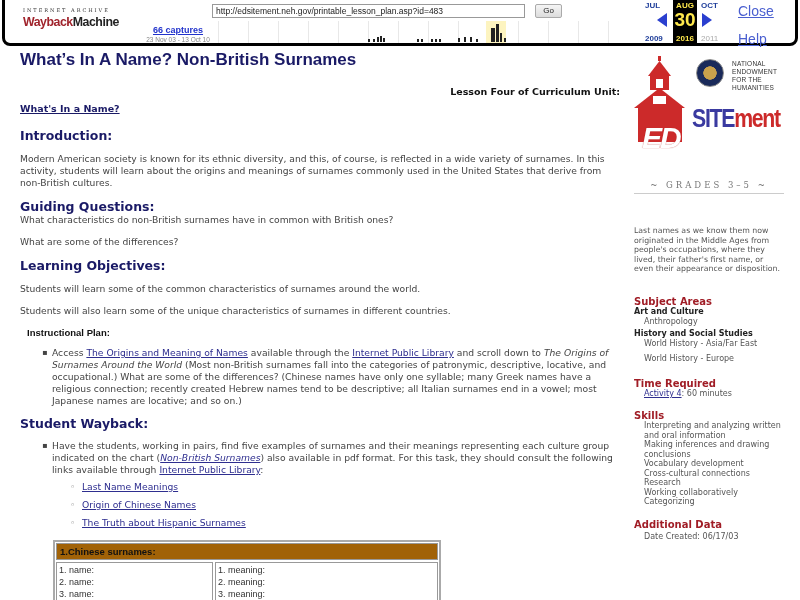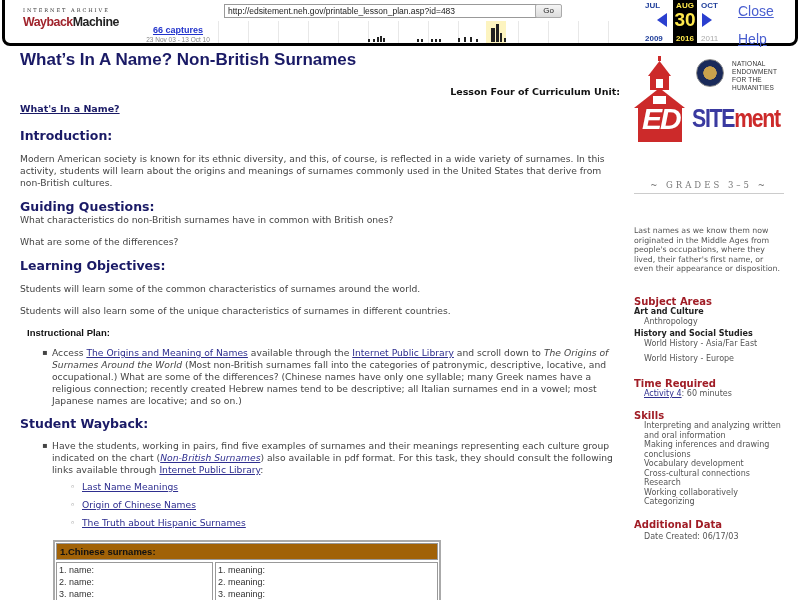--- a/index.html
+++ b/index.html
@@ -16,21 +16,21 @@
   .wb-logo .wm {
     display: block; margin-top: 2px; font-family: "Liberation Sans", sans-serif; font-weight: bold;
     font-size: 13px; letter-spacing: -0.5px; line-height: 14px; transform: scaleX(0.95); transform-origin: left;
   }
   .wb-logo .wm .w1 { color: #a0242c; }
   .wb-logo .wm .w2 { color: #222; }
   .wb-captures { position: absolute; left: 133px; top: 26px; width: 80px; text-align: center; }
   .wb-captures a { font-family: "Liberation Sans", sans-serif; font-size: 9px; color: #2233cc; font-weight: bold; text-decoration: underline; display: block; }
   .wb-captures span { font-family: "Liberation Sans", sans-serif; font-size: 6.5px; color: #888; display: block; margin-top: 1px; }
   .wb-url {
-    position: absolute; left: 219px; top: 5px; width: 313px; height: 14px; border: 1px solid #999;
+    position: absolute; left: 207px; top: 5px; width: 313px; height: 14px; border: 1px solid #999;
     font-family: "Liberation Sans", sans-serif; font-size: 8.5px; color: #222; padding: 1px 3px; background: #fff;
   }
   .wb-go {
     position: absolute; left: 530px; top: 5px; width: 27px; height: 14px; border: 1px solid #aaa; border-radius: 2px;
     background: linear-gradient(#f5f5f5, #dcdcdc); font-family: "Liberation Sans", sans-serif; font-size: 8px; text-align: center; line-height: 12px; color: #222;
   }
   .wb-timeline { position: absolute; left: 213px; top: 22px; width: 420px; height: 22px; }
   .wb-timeline .col { position: absolute; top: 0; width: 1px; height: 22px; background: #e8e8e8; }
   .wb-timeline .bar { position: absolute; bottom: 1px; width: 2px; background: #222; }
   .wb-timeline .hl { position: absolute; left: 268px; top: 0; width: 20px; height: 22px; background: #fdf4c0; }
@@ -70,21 +70,21 @@
   .chart-table .cell { border: 1px solid #999; height: 60px; font-family: "Liberation Sans", sans-serif; font-size: 9px; color: #333; padding: 1px 2px; line-height: 12px; }
   .chart-table .cell.c1 { width: 157px; margin-right: 2px; }
   .chart-table .cell.c2 { flex: 1; }
 
   
   .side { position: absolute; left: 634px; top: 50px; width: 160px; }
   .logo { position: relative; width: 150px; height: 100px; }
   .logo .house { position: absolute; left: 0; top: 6px; width: 55px; height: 86px; }
   .logo .seal { position: absolute; left: 62px; top: 9px; width: 28px; height: 28px; border-radius: 50%; background: radial-gradient(circle, #c9a14c 0 35%, #1a2a5a 38% 100%); border: 1px solid #888; }
   .logo .neh { position: absolute; left: 98px; top: 10px; font-family: "Liberation Sans", sans-serif; font-size: 6.5px; line-height: 8px; color: #333; letter-spacing: 0.2px; }
-  .logo .ed { position: absolute; left: 8px; top: 52px; font-family: "Liberation Sans", sans-serif; font-weight: bold; font-style: italic; font-size: 30px; color: #fff; letter-spacing: -2px; text-shadow: 0 0 1px #b33; }
+  .logo .ed { position: absolute; left: 8px; top: 71px; font-family: "Liberation Sans", sans-serif; font-weight: bold; font-style: italic; font-size: 30px; color: #fff; letter-spacing: -2px; text-shadow: 0 0 1px #b33; }
   .logo .site { position: absolute; left: 58px; top: 54px; font-family: "Liberation Sans", sans-serif; font-weight: bold; font-size: 25px; letter-spacing: -1.5px; transform: scaleX(0.85); transform-origin: left; }
   .logo .site .s1 { color: #3a3aa0; }
   .logo .site .s2 { color: #cc2a2a; }
   .grades { margin-top: 30px; text-align: center; font-family: "DejaVu Serif", serif; font-size: 8.5px; letter-spacing: 3px; color: #777; border-bottom: 1px solid #ccc; padding-bottom: 3px; width: 150px; }
   .side-blurb { margin-top: 32px; font-family: "DejaVu Sans", sans-serif; font-size: 7.8px; line-height: 9.6px; color: #555; width: 150px; }
   .side h4 { font-family: "DejaVu Sans", sans-serif; font-weight: bold; font-size: 10px; color: #a01d26; }
   .side .cat { font-family: "DejaVu Sans", sans-serif; font-weight: bold; font-size: 8px; color: #222; }
   .side .sub { font-family: "DejaVu Sans", sans-serif; font-size: 8px; color: #555; margin-left: 10px; line-height: 11px; }
   .side .ind { margin-left: 10px; font-family: "DejaVu Sans", sans-serif; font-size: 8px; color: #555; line-height: 9.5px; }
   .side a { color: #2e2e8f; text-decoration: underline; }

